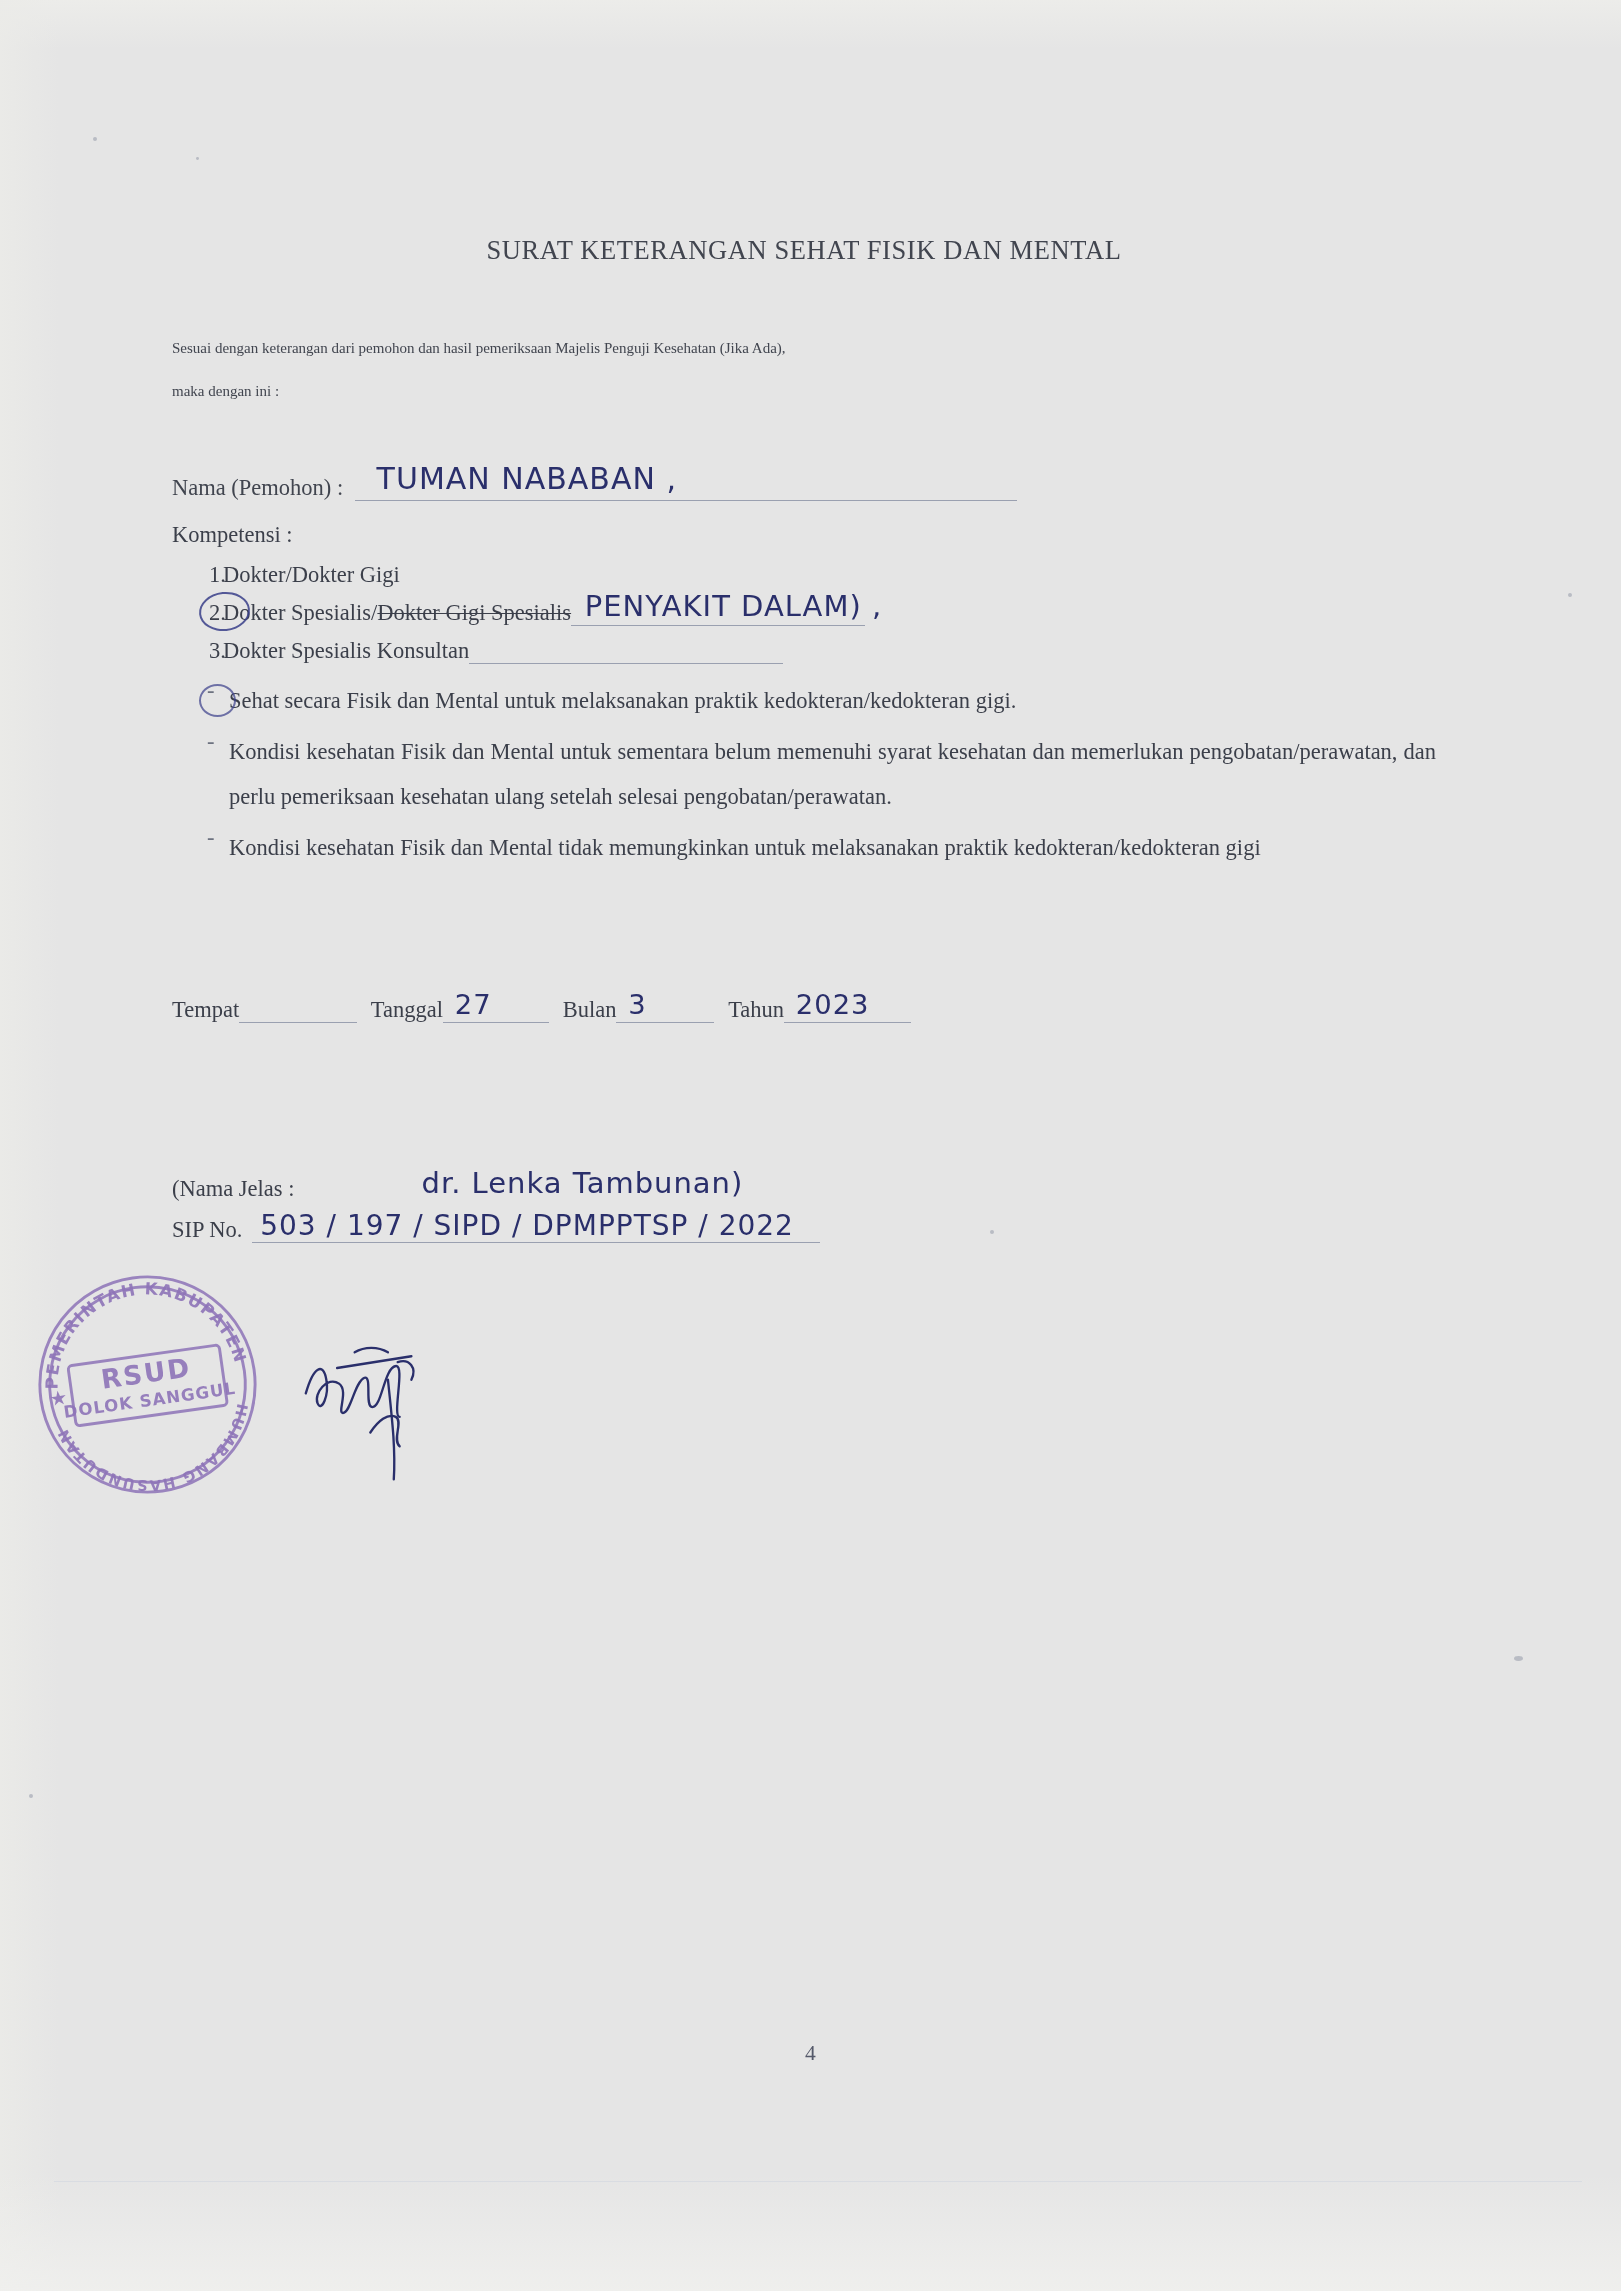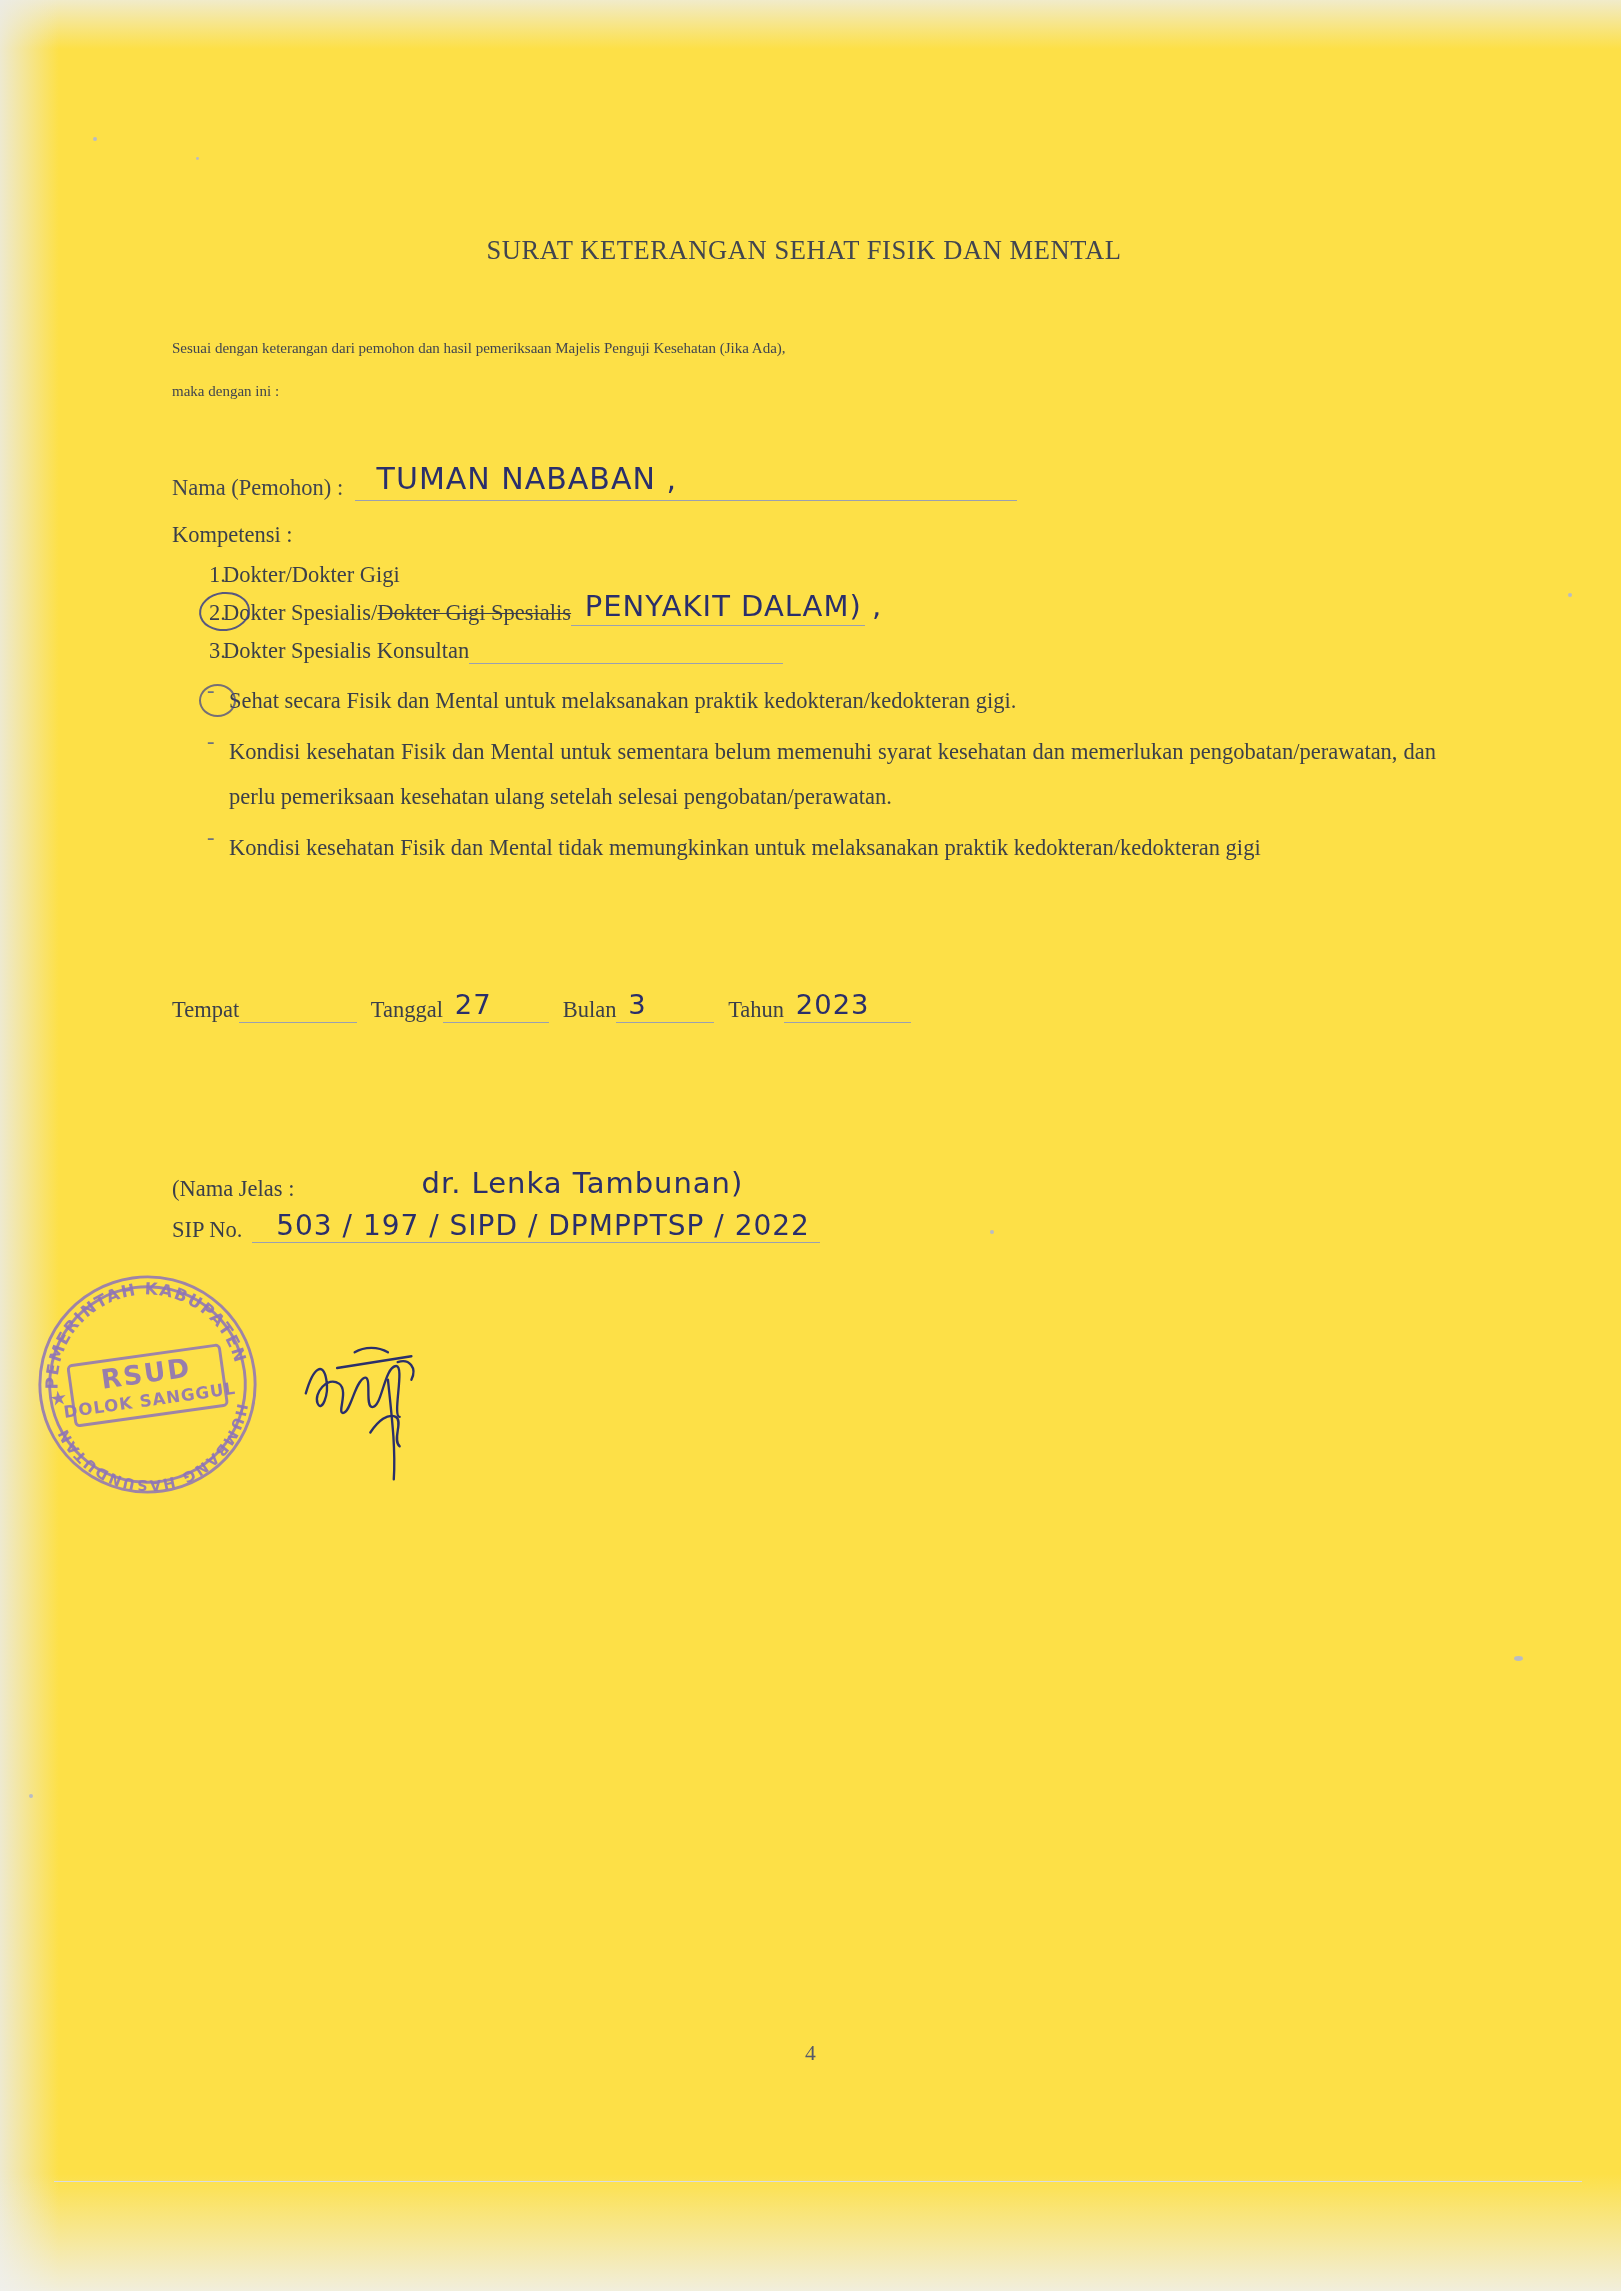--- a/index.html
+++ b/index.html
@@ -11,21 +11,21 @@
     width: 1621px;
     height: 2292px;
     position: relative;
     font-family: "Liberation Serif", serif;
     color: #3b3f4a;
     overflow: hidden;
   }
   .page {
     position: absolute;
     inset: 0;
-    background: #fde047;
+    background: #e5e5e5;
   }
   
   .scan-shade-left {
     position: absolute;
     left: 0; top: 0; bottom: 0; width: 59px;
     background: linear-gradient(to right, rgba(235,235,232,0.85), rgba(255,255,255,0));
     pointer-events: none;
   }
   .scan-shade-top {
     position: absolute;
@@ -220,21 +220,21 @@
   .sip-row {
     margin-top: 13.7px;
     font-size: 22.5px;
     display: flex;
     align-items: flex-end;
     position: relative;
   }
   .sip-row .srule { width: 568px; position: relative; border-bottom: 1px solid #9aa0b0; height: 25.5px; }
   .sip-hand {
     position: absolute;
-    left: 24px;
+    left: 8px;
     bottom: 0px;
     font-size: 28px;
     white-space: nowrap;
   }
   .name-hand {
     position: absolute;
     left: 127px;
     bottom: 2px;
     font-size: 29px;
     white-space: nowrap;

